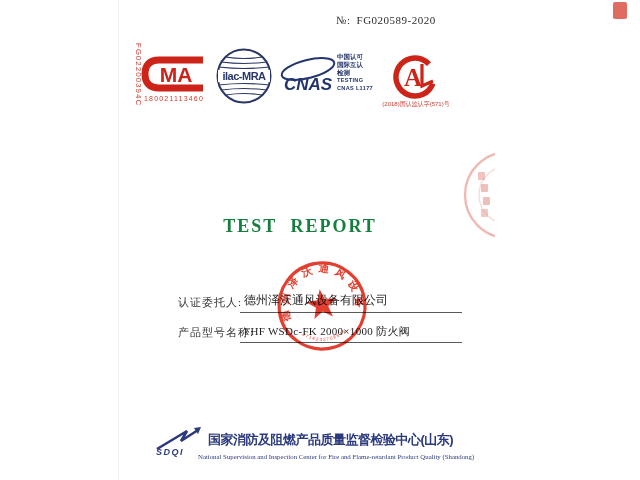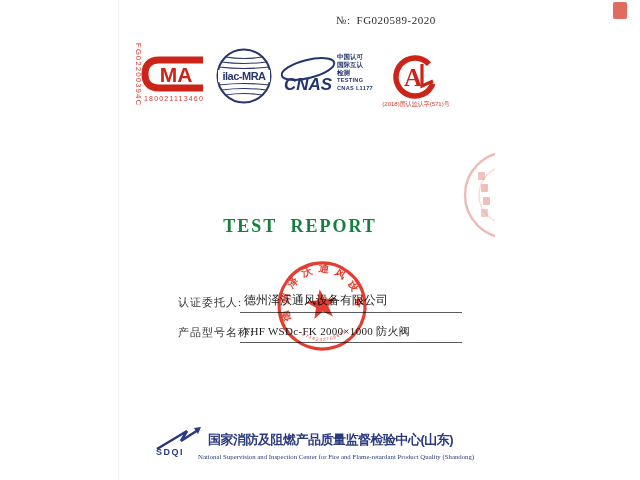--- a/index.html
+++ b/index.html
@@ -46,21 +46,21 @@
 
   
   .seal{position:absolute;left:274px;top:258px;mix-blend-mode:multiply;opacity:.95;}
   .partial-stamp{position:absolute;left:440px;top:148px;opacity:.85;mix-blend-mode:multiply;}
   .corner-frag{position:absolute;left:613px;top:2px;width:14px;height:17px;background:#d8473a;
                opacity:.8;border-radius:2px;filter:blur(.4px);}
 
   
   .sdqi{left:154px;top:426px;}
   .sdqi-text{position:absolute;left:156px;top:447px;color:#2b3a7e;font-size:9px;font-weight:bold;
-             letter-spacing:1.5px;font-family:"Liberation Sans", sans-serif;}
+             font-style:italic;letter-spacing:1.5px;font-family:"Liberation Sans", sans-serif;}
   .footer-zh{position:absolute;left:198px;top:431px;font-size:13px;font-weight:bold;color:#2b3a7e;
              letter-spacing:-.5px;white-space:nowrap;font-family:"Liberation Sans", sans-serif;margin-left:10px;}
   .footer-en{position:absolute;left:198px;top:453px;font-size:6.8px;color:#2b3a7e;white-space:nowrap;
              font-family:"Liberation Serif", serif;}
 </style>
 </head>
 <body>
 
 <div class="page">
   <div class="page-edge"></div>

